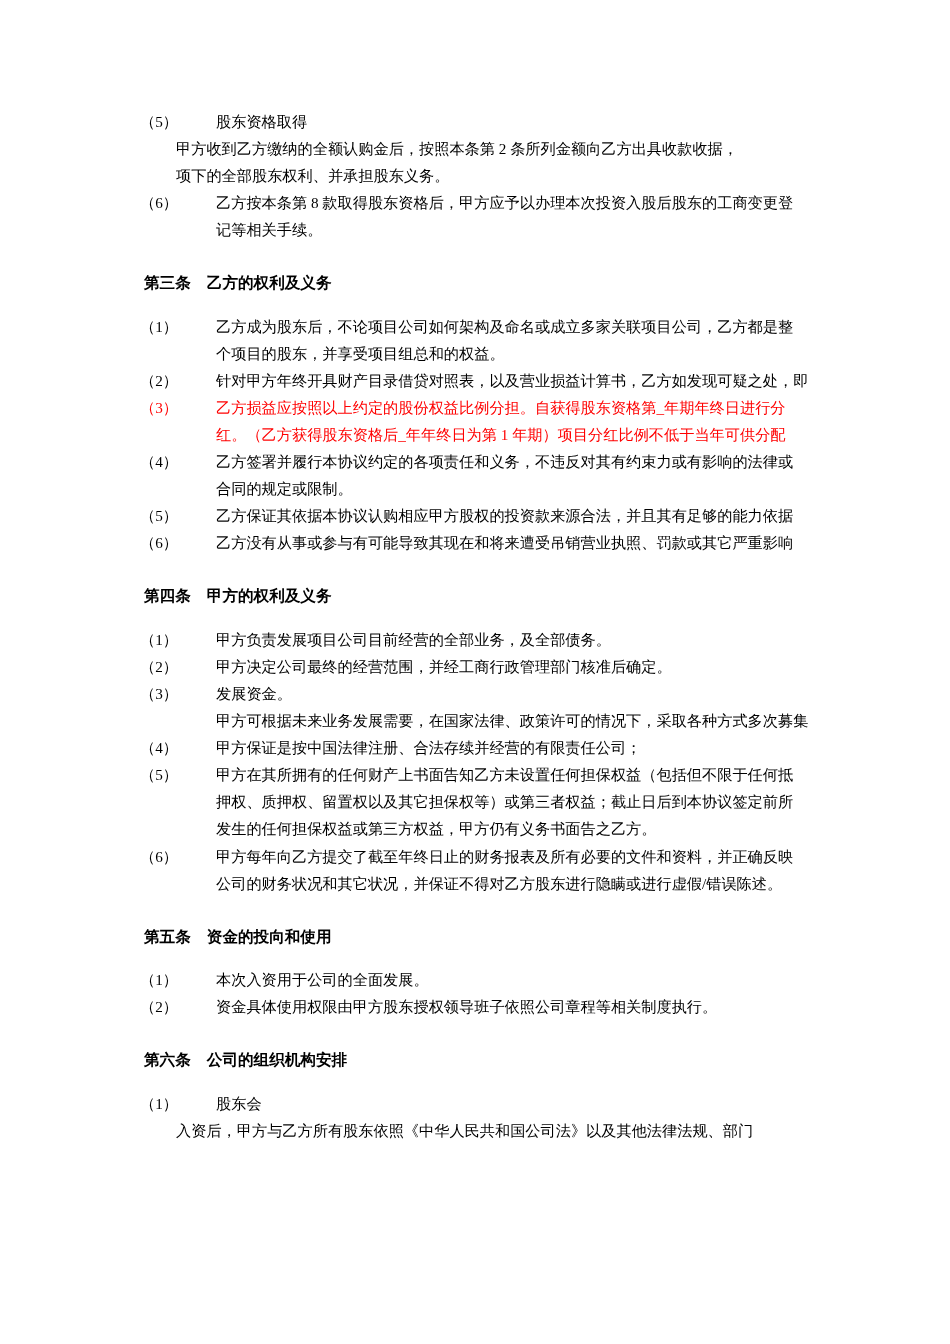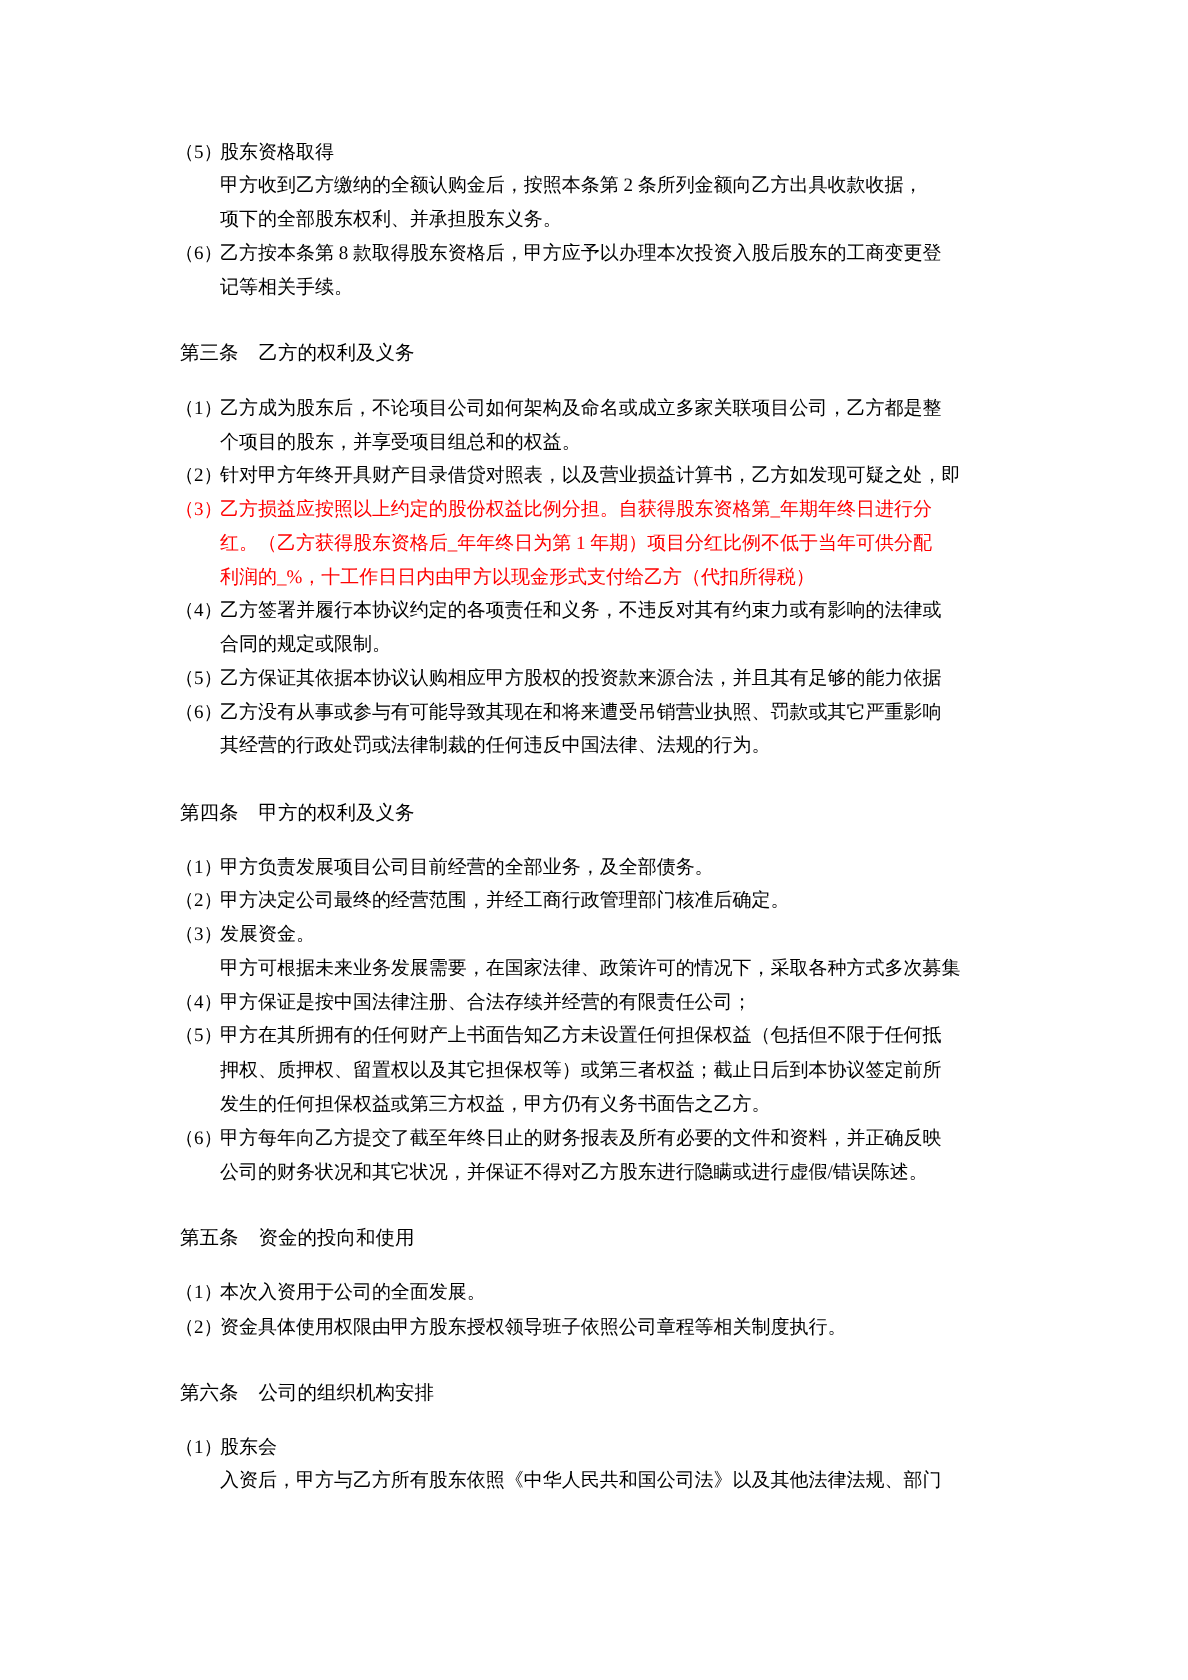--- a/index.html
+++ b/index.html
@@ -36,28 +36,29 @@
   }
   .item > .marker {
     position: absolute;
     left: 0;
     top: 0;
     white-space: nowrap;
   }
   .item > .txt {
     display: block;
     text-indent: 0;
+    margin-left: 40px;
   }
   
   .sub {
     padding-left: 36px;
     margin: 0;
   }
   .section-head {
-    font-weight: normal;
+    font-weight: bold;
     font-size: 15.6px;
     margin: 26px 0 16px 0;
     padding-left: 4px;
   }
   .section-head .num {
     margin-right: 16px;
   }
   .red {
     color: #ff0000;
   }
@@ -104,38 +105,36 @@
 
       <div class="item">
         <span class="marker">（2）</span>
         <span class="txt">针对甲方年终开具财产目录借贷对照表，以及营业损益计算书，乙方如发现可疑之处，即</span>
       </div>
 
       <div class="item red">
         <span class="marker">（3）</span>
         <span class="txt">乙方损益应按照以上约定的股份权益比例分担。自获得股东资格第_年期年终日进行分</span>
         <span class="txt">红。（乙方获得股东资格后_年年终日为第 1 年期）项目分红比例不低于当年可供分配</span>
-        <span class="txt">利润的_%，十工作日日内由甲方以现金形式支付给乙方（代扣所得税）</span>
       </div>
 
       <div class="item">
         <span class="marker">（4）</span>
         <span class="txt">乙方签署并履行本协议约定的各项责任和义务，不违反对其有约束力或有影响的法律或</span>
         <span class="txt">合同的规定或限制。</span>
       </div>
 
       <div class="item">
         <span class="marker">（5）</span>
         <span class="txt">乙方保证其依据本协议认购相应甲方股权的投资款来源合法，并且其有足够的能力依据</span>
       </div>
 
       <div class="item">
         <span class="marker">（6）</span>
         <span class="txt">乙方没有从事或参与有可能导致其现在和将来遭受吊销营业执照、罚款或其它严重影响</span>
-        <span class="txt">其经营的行政处罚或法律制裁的任何违反中国法律、法规的行为。</span>
       </div>
     </div>
 
     <div class="section-head">
       <span class="num">第四条</span><span>甲方的权利及义务</span>
     </div>
 
     <div class="list-block">
       <div class="item">
         <span class="marker">（1）</span>

